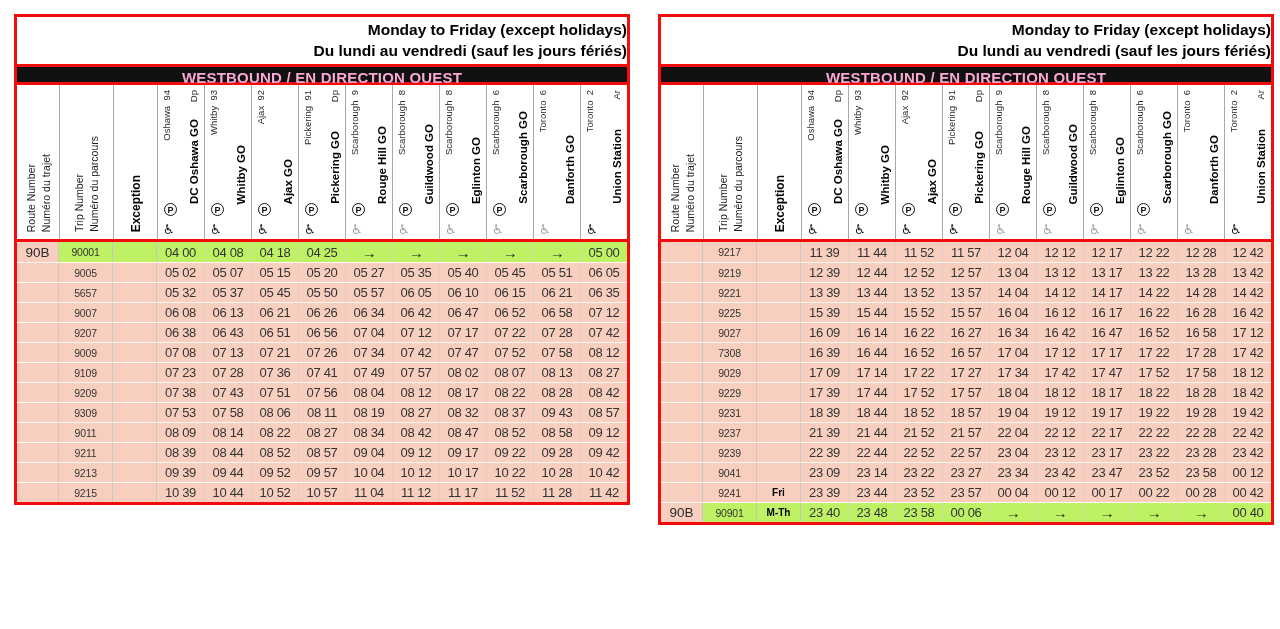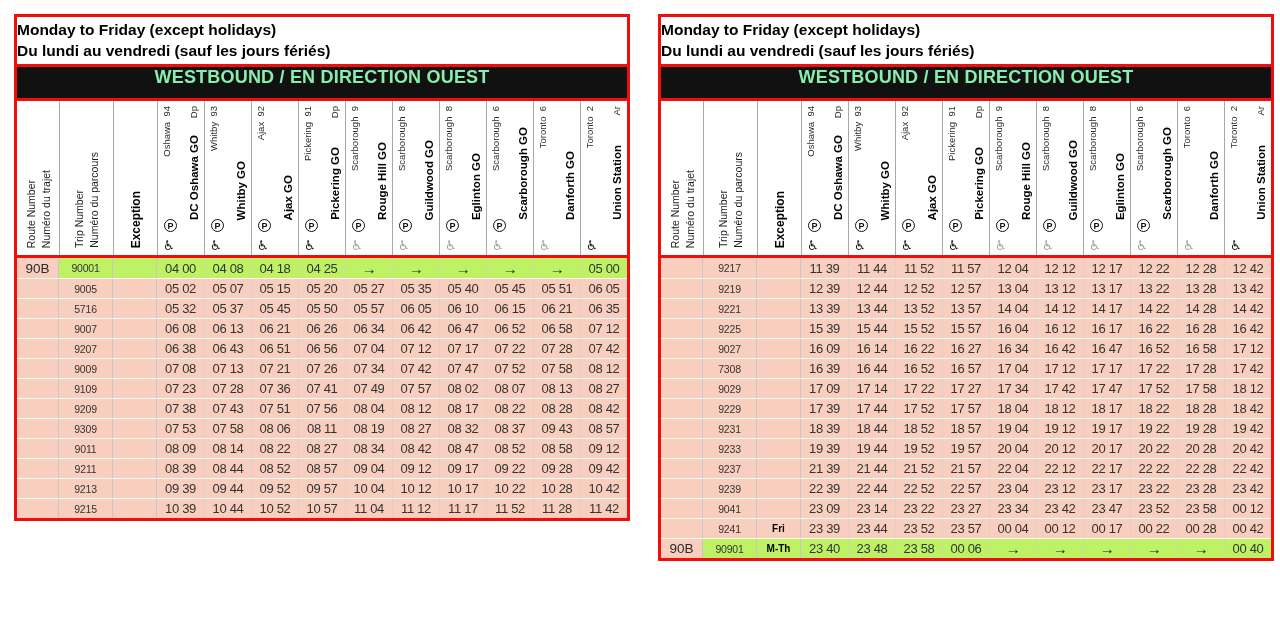--- a/index.html
+++ b/index.html
@@ -10,23 +10,23 @@
     --timeink:#333333;
     --hline:#a8a8a8;
     --cols:42px 54px 44px repeat(10,1fr);
   }
   *{box-sizing:border-box;margin:0;padding:0;}
   body{background:#ffffff;font-family:"Liberation Sans","DejaVu Sans",sans-serif;}
   .canvas{position:relative;width:1280px;height:629px;background:#ffffff;overflow:hidden;}
   .sheet{position:absolute;top:14px;width:616px;border:3px solid var(--red);background:#fff;}
   .sheet.left{left:14px;}
   .sheet.right{left:658px;}
-  .title-box{padding:2px 0 3px 0;text-align:left;border-bottom:3px solid var(--red);}
+  .title-box{padding:2px 0 3px 0;text-align:right;border-bottom:3px solid var(--red);}
   .title-box div{font-size:15.5px;font-weight:bold;line-height:21px;color:#000;}
-  .direction-bar{height:34px;background:var(--bar);color:#86efac;font-size:18px;font-weight:bold;
+  .direction-bar{height:18px;background:var(--bar);color:#f9a8d4;font-size:15px;font-weight:bold;
     text-align:center;line-height:21px;letter-spacing:.2px;border-bottom:3px solid var(--red);}
   .hdr{display:grid;grid-template-columns:var(--cols);height:157px;border-bottom:3px solid var(--red);background:#fff;}
   .hcell{position:relative;}
   .hcell + .hcell{border-left:1px solid var(--hline);}
   .v{writing-mode:vertical-rl;transform:rotate(180deg);white-space:nowrap;}
   .labels{display:flex;justify-content:center;align-items:flex-end;gap:3px;padding-bottom:7px;}
   .lab{font-size:10.5px;color:var(--ink);}
   .exlab{font-size:12px;font-weight:bold;color:#000;}
   .zone{position:absolute;top:5px;left:3px;font-size:9.5px;color:#2a2a2a;}
   .tag{position:absolute;top:5px;right:5px;font-size:9.5px;color:#2a2a2a;}
@@ -159,21 +159,21 @@
           <div class="cell time">05 20</div>
           <div class="cell time">05 27</div>
           <div class="cell time">05 35</div>
           <div class="cell time">05 40</div>
           <div class="cell time">05 45</div>
           <div class="cell time">05 51</div>
           <div class="cell time">06 05</div>
         </div>
         <div class="row pink">
           <div class="cell route"></div>
-          <div class="cell trip">5716</div>
+          <div class="cell trip">5657</div>
           <div class="cell exc"></div>
           <div class="cell time">05 32</div>
           <div class="cell time">05 37</div>
           <div class="cell time">05 45</div>
           <div class="cell time">05 50</div>
           <div class="cell time">05 57</div>
           <div class="cell time">06 05</div>
           <div class="cell time">06 10</div>
           <div class="cell time">06 15</div>
           <div class="cell time">06 21</div>
@@ -542,35 +542,20 @@
           <div class="cell time">18 57</div>
           <div class="cell time">19 04</div>
           <div class="cell time">19 12</div>
           <div class="cell time">19 17</div>
           <div class="cell time">19 22</div>
           <div class="cell time">19 28</div>
           <div class="cell time">19 42</div>
         </div>
         <div class="row pink">
           <div class="cell route"></div>
-          <div class="cell trip">9233</div>
-          <div class="cell exc"></div>
-          <div class="cell time">19 39</div>
-          <div class="cell time">19 44</div>
-          <div class="cell time">19 52</div>
-          <div class="cell time">19 57</div>
-          <div class="cell time">20 04</div>
-          <div class="cell time">20 12</div>
-          <div class="cell time">20 17</div>
-          <div class="cell time">20 22</div>
-          <div class="cell time">20 28</div>
-          <div class="cell time">20 42</div>
-        </div>
-        <div class="row pink">
-          <div class="cell route"></div>
           <div class="cell trip">9237</div>
           <div class="cell exc"></div>
           <div class="cell time">21 39</div>
           <div class="cell time">21 44</div>
           <div class="cell time">21 52</div>
           <div class="cell time">21 57</div>
           <div class="cell time">22 04</div>
           <div class="cell time">22 12</div>
           <div class="cell time">22 17</div>
           <div class="cell time">22 22</div>

